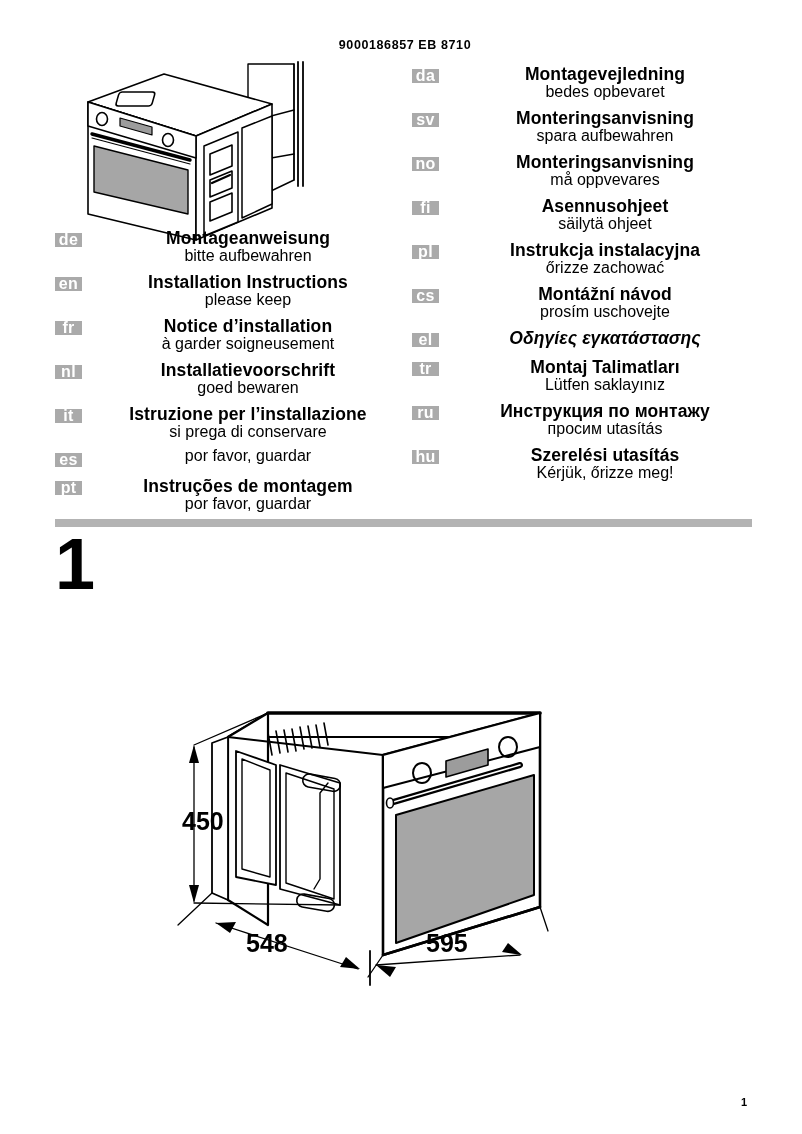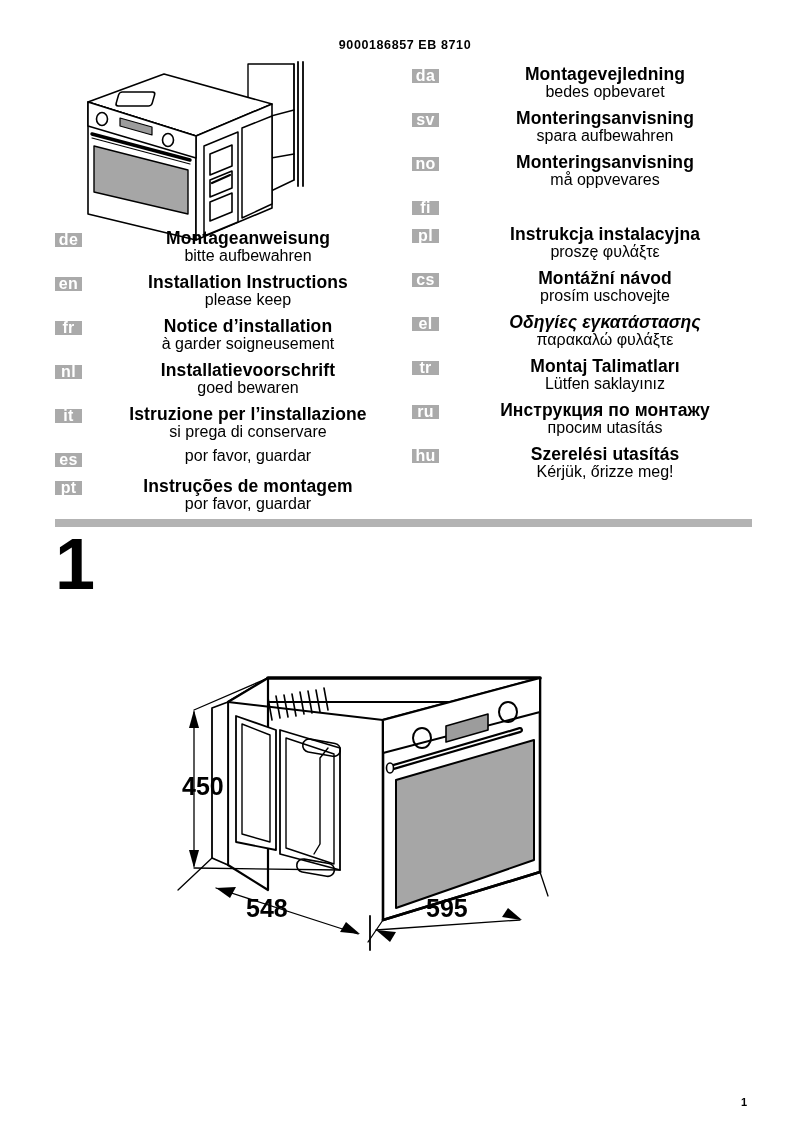--- a/index.html
+++ b/index.html
@@ -109,21 +109,21 @@
     font-size: 72px;
     font-weight: bold;
     line-height: 74px;
     letter-spacing: -1px;
   }
 
   
   #illustration-dimensions {
     position: absolute;
     left: 168px;
-    top: 620px;
+    top: 655px;
     width: 380px;
     height: 350px;
   }
 
   
   #page-number {
     position: absolute;
     right: 55px;
     bottom: 26px;
     font-size: 11px;
@@ -272,43 +272,46 @@
   <div class="lang-item">
     <span class="lang-badge">no</span>
     <span class="lang-text">
       <span class="lang-title">Monteringsanvisning</span>
       <span class="lang-sub" style="display:block">må oppvevares</span>
     </span>
   </div>
 
   <div class="lang-item">
     <span class="lang-badge">fi</span>
+    <span class="lang-text">
+      <span class="lang-title">Asennusohjeet</span>
+      <span class="lang-sub" style="display:block">säilytä ohjeet</span>
+    </span>
   </div>
 
   <div class="lang-item">
     <span class="lang-badge">pl</span>
     <span class="lang-text">
       <span class="lang-title">Instrukcja instalacyjna</span>
-      <span class="lang-sub" style="display:block">proszę φυλάξτε</span>
+      <span class="lang-sub" style="display:block">őrizze zachować</span>
     </span>
   </div>
 
   <div class="lang-item">
     <span class="lang-badge">cs</span>
     <span class="lang-text">
       <span class="lang-title">Montážní návod</span>
       <span class="lang-sub" style="display:block">prosím uschovejte</span>
     </span>
   </div>
 
   <div class="lang-item">
     <span class="lang-badge">el</span>
     <span class="lang-text">
       <span class="lang-title" style="font-style:italic">Οδηγίες εγκατάστασης</span>
-      <span class="lang-sub" style="display:block">παρακαλώ φυλάξτε</span>
     </span>
   </div>
 
   <div class="lang-item">
     <span class="lang-badge">tr</span>
     <span class="lang-text">
       <span class="lang-title">Montaj Talimatları</span>
       <span class="lang-sub" style="display:block">Lütfen saklayınız</span>
     </span>
   </div>

